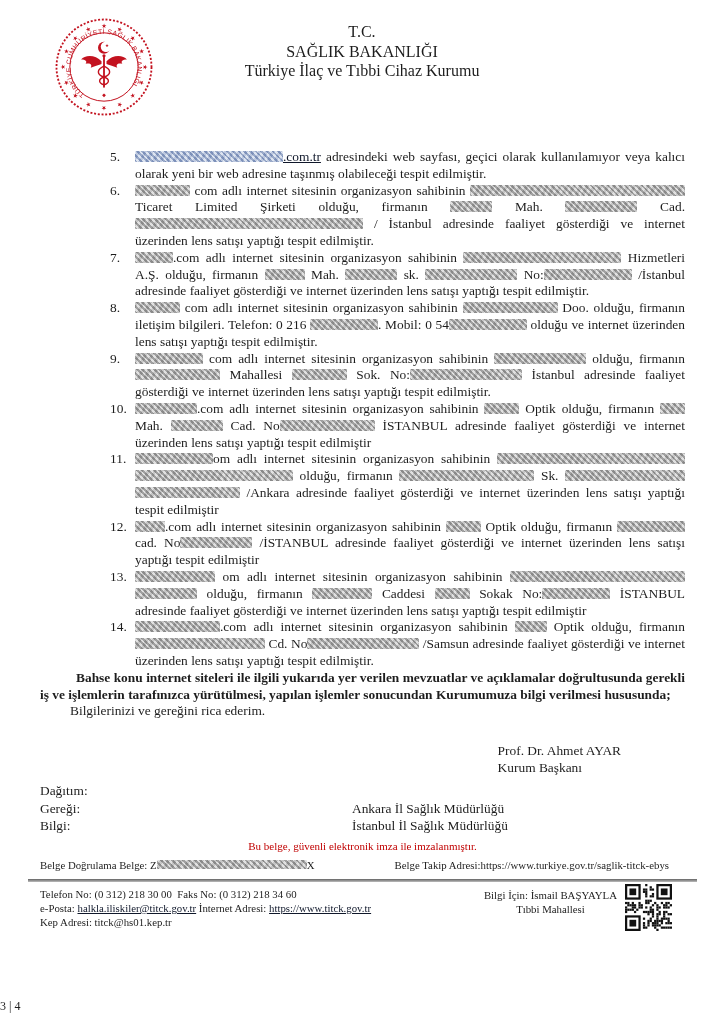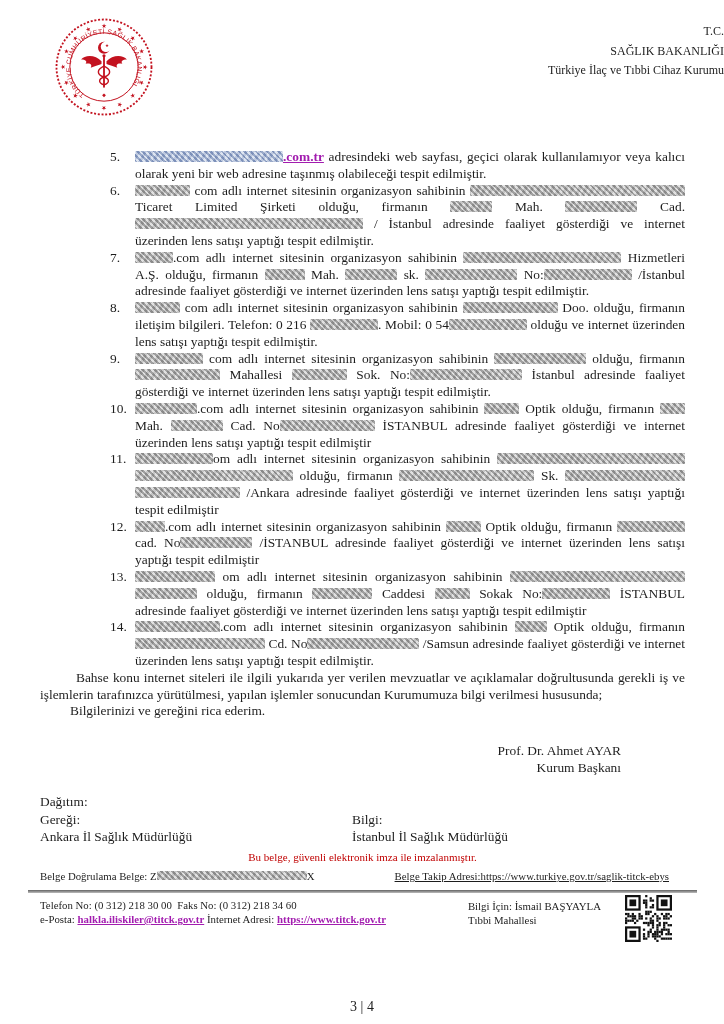--- a/index.html
+++ b/index.html
@@ -2,66 +2,66 @@
 <html lang="tr"><head>
 <meta charset="utf-8">
 <style>
   html,body { margin:0; padding:0; background:#ffffff; }
   body { width:724px; height:1024px; font-family:"Liberation Serif", serif; color:#1d1d1d;
          -webkit-font-smoothing:antialiased; }
   .page { position:relative; width:724px; height:1024px; background:#fff; overflow:hidden; }
 
   
   .logo { position:absolute; left:54px; top:10px; width:100px; height:114px; }
-  .header-titles { position:absolute; top:22px; left:0; right:0; text-align:right;
-                   font-size:12px; line-height:19.5px; }
+  .header-titles { position:absolute; top:22px; left:0; right:0; text-align:center;
+                   font-size:16px; line-height:19.5px; }
 
   
   .content { position:absolute; top:149px; left:40px; width:645px;
              font-size:13.4px; line-height:16.8px; text-align:justify; }
   .li { position:relative; padding-left:95px; }
   .li .num { position:absolute; left:70px; top:0; }
-  .closing { text-indent:36px; }
+  .closing { text-indent:36px;font-weight:bold; }
   .salute { text-indent:30px; }
 
   .redact { display:inline-block; height:11px; vertical-align:-1px; border-radius:1px;
             background:
               repeating-linear-gradient(45deg, rgba(110,110,110,.55) 0 2px, rgba(228,228,228,.45) 2px 4px),
               repeating-linear-gradient(-63deg, rgba(140,140,140,.5) 0 3px, rgba(238,238,238,.55) 3px 6px),
               #cbcbcb;
             filter:blur(.6px); }
   .redact.blue { background:
               repeating-linear-gradient(45deg, rgba(90,115,165,.5) 0 2px, rgba(225,232,243,.45) 2px 4px),
               repeating-linear-gradient(-63deg, rgba(120,140,185,.5) 0 3px, rgba(235,240,248,.55) 3px 6px),
               #c6d0e2; }
   .redact.sm { height:9px; vertical-align:0; }
 
-  a.doclink, .doclink { color:#a21caf; text-decoration:underline; cursor:pointer;font-weight:bold; }
-
-  
-  .sig { margin:22px 64px 0 auto; width:max-content; text-align:right; line-height:17px; text-indent:0; }
-
-  
-  .dist { margin-top:17px; font-size:13.4px; line-height:17.5px; text-align:left; }
+  a.doclink, .doclink { color:#0f172a; text-decoration:underline; cursor:pointer; }
+
+  
+  .sig { margin:22px 64px 0 auto; width:max-content; text-align:left; line-height:17px; text-indent:0; }
+
+  
+  .dist { margin-top:6px; font-size:13.4px; line-height:17.5px; text-align:left; }
   .dist-grid { display:grid; grid-template-columns:312px 1fr; }
 
   
   .esign-notice { margin-top:3px; text-align:center; color:#c00000; font-size:11px; text-indent:0; }
   .verify-row { display:flex; align-items:center; font-size:10.8px; margin-top:3px; text-align:left; }
-  .verify-right { margin-left:auto; margin-right:16px;text-decoration:underline; }
+  .verify-right { margin-left:auto; margin-right:16px; }
   .sep { height:3px; margin:5px -12px 0 -12px; background:linear-gradient(#636363,#bdbdbd); }
 
   
   .foot { position:relative; padding-top:5px; font-size:10.8px; line-height:14px; text-align:left;
           min-height:60px; }
   .prewrap { white-space:pre-wrap; }
-  .foot-right { position:absolute; right:84px; top:6px; text-align:left; }
+  .foot-right { position:absolute; right:68px; top:6px; text-align:center; }
   .qr { position:absolute; right:13px; top:2px; width:47px; height:47px; }
 
-  .pageno { position:absolute; top:999px; left:0; right:0; text-align:center; font-size:14px; }
+  .pageno { position:absolute; top:999px; left:0; right:0; font-size:12px; }
 </style>
 </head>
 <body>
 
 <div class="page">
 
   <svg class="logo" viewBox="0 0 120 120" aria-hidden="true">
     <g fill="none" stroke="#c3121f">
       <circle cx="60" cy="60" r="57" stroke-width="2.2" stroke-dasharray="2.4 2.1"></circle>
       <circle cx="60" cy="60" r="41" stroke-width="1.2"></circle>
@@ -132,22 +132,22 @@
 
     <div class="sig">
       <div>Prof. Dr. Ahmet AYAR</div>
       <div>Kurum Başkanı</div>
     </div>
 
     <div class="dist">
       <div>Dağıtım:</div>
       <div class="dist-grid">
         <div>Gereği:</div>
+        <div>Ankara İl Sağlık Müdürlüğü</div>
         <div>Bilgi:</div>
-        <div>Ankara İl Sağlık Müdürlüğü</div>
         <div>İstanbul İl Sağlık Müdürlüğü</div>
         <div></div>
       </div>
     </div>
 
     <div class="esign-notice">Bu belge, güvenli elektronik imza ile imzalanmıştır.</div>
 
     <div class="verify-row">
       <span>
         <span>Belge Doğrulama Belge: Z</span><span class="redact sm" style="width:150px"></span><span>X</span>
@@ -155,20 +155,21 @@
       <span class="verify-right">Belge Takip Adresi:https://www.turkiye.gov.tr/saglik-titck-ebys</span>
     </div>
 
     <div class="sep"></div>
 
     <div class="foot">
       <div class="prewrap">Telefon No: (0 312) 218 30 00  Faks No: (0 312) 218 34 60</div>
       <div>
         <span>e-Posta: </span><a class="doclink">halkla.iliskiler@titck.gov.tr</a><span> İnternet Adresi: </span><a class="doclink">https://www.titck.gov.tr</a>
       </div>
+      <div>Kep Adresi: titck@hs01.kep.tr</div>
 
       <div class="foot-right">
         <div>Bilgi İçin: İsmail BAŞYAYLA</div>
         <div>Tıbbi Mahallesi</div>
       </div>
       <svg class="qr" id="qr" viewBox="0 0 21 21">
           <rect x="0" y="0" width="21" height="21" fill="#ffffff"></rect>
           <rect x="9" y="0" width="1" height="1" fill="#111"></rect>
           <rect x="11" y="1" width="1" height="1" fill="#111"></rect>
           <rect x="8" y="2" width="1" height="1" fill="#111"></rect>

